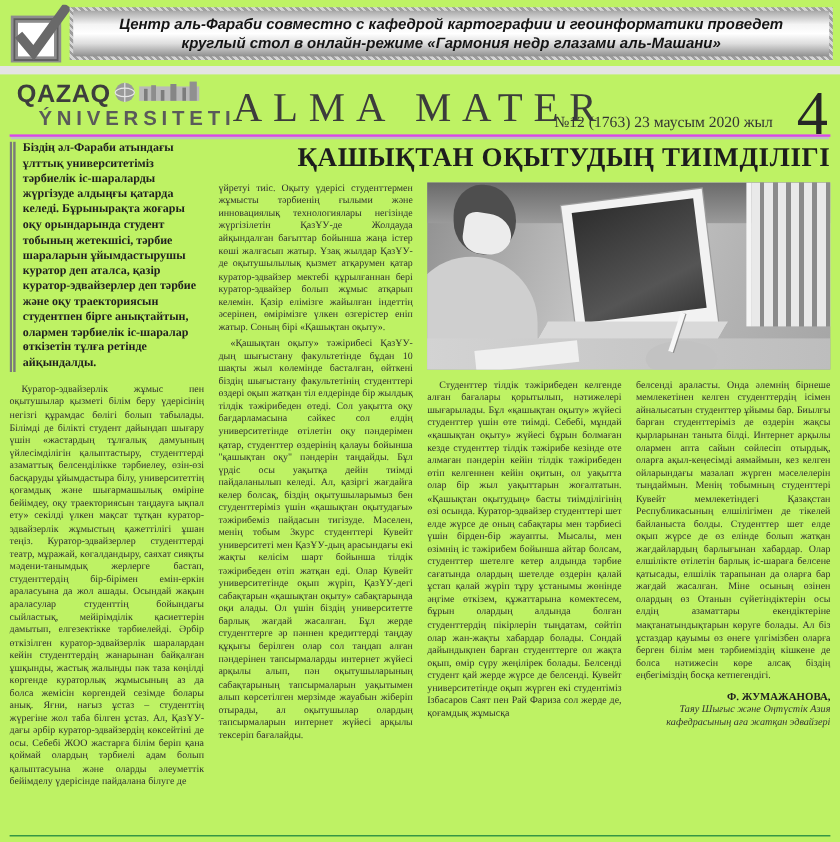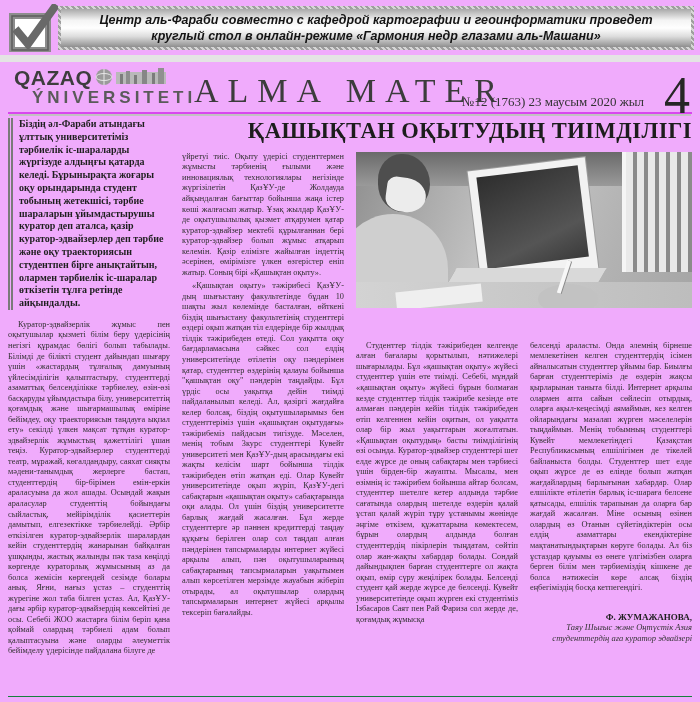--- a/index.html
+++ b/index.html
@@ -1,16 +1,16 @@
 <!DOCTYPE html>
 <html><head>
 <meta charset="utf-8">
 <style>
   html,body{margin:0;padding:0;background:#fff;}
-  .page{position:relative;width:700px;height:702px;background:#f0abfc;overflow:hidden;
+  .page{position:relative;width:700px;height:702px;background:#bef264;overflow:hidden;
         font-family:"Liberation Serif", serif;color:#2b2b2b;}
 
   
   .top-strip{position:absolute;left:0;top:4px;width:700px;height:48px;}
   .check-icon{position:absolute;left:6px;top:0px;width:56px;height:48px;}
   .banner-bar{position:absolute;left:58px;top:2px;width:636px;height:44px;
       background:repeating-linear-gradient(45deg,#9e9e9e 0 2px,#d6d6d6 2px 4px);
       padding:3px;box-sizing:border-box;}
   .banner-inner{width:100%;height:100%;
       background:linear-gradient(180deg,#a8a8a8 0%,#f4f4f4 30%,#ffffff 50%,#dddddd 72%,#8f8f8f 100%);
@@ -37,21 +37,21 @@
       color:#262626;font-weight:normal;}
 
   
   .content{position:absolute;left:8px;top:118px;width:684px;height:578px;
       border-bottom:1px solid #15803d;display:flex;gap:12px;}
   .col{width:162px;flex:0 0 162px;overflow:hidden;}
   .rightzone{flex:1;display:flex;flex-direction:column;align-items:flex-end;}
   .headline{font-size:22.5px;font-weight:bold;letter-spacing:.5px;color:#1d1d1d;
       text-align:center;margin:0 0 8px 0;line-height:1.15;}
   .rz-row{display:flex;gap:12px;flex:1;}
-  .rightwrap{width:336px;flex:0 0 336px;display:flex;flex-direction:column;gap:25px;}
+  .rightwrap{width:336px;flex:0 0 336px;display:flex;flex-direction:column;}
   .cols34{display:flex;gap:12px;flex:1;}
 
   .lead{font-size:10px;font-weight:bold;line-height:1.28;color:#1f1f1f;
       border-left:5px double #7a7a7a;padding-left:6px;margin-bottom:10px;text-align:left;}
   .bodytext p{font-size:8.3px;line-height:1.27;text-align:justify;margin:0 0 3px 0;color:#303030;}
   .bodytext p.indent{text-indent:10px;}
 
   
   .photo{position:relative;width:336px;height:156px;margin-bottom:8px;overflow:hidden;
       background:linear-gradient(110deg,#8f8f8f 0%,#c7c7c7 45%,#b2b2b2 75%,#a5a5a5 100%);}
@@ -75,21 +75,21 @@
   .ph-desk{position:absolute;left:0;bottom:0;width:100%;height:26px;
       background:linear-gradient(90deg,#d3d3d3,#bdbdbd);}
   .ph-paper{position:absolute;left:40px;bottom:2px;width:86px;height:18px;background:#efefef;
       transform:rotate(-6deg);}
   .ph-hand{position:absolute;left:182px;bottom:-6px;width:60px;height:30px;border-radius:50%;
       background:#c2c2c2;}
   .ph-pen{position:absolute;left:206px;bottom:14px;width:4px;height:34px;background:#f7f7f7;
       transform:rotate(18deg);box-shadow:1px 0 0 #8a8a8a;}
 
   
-  .author{margin-top:18px;text-align:right;}
+  .author{margin-top:6px;text-align:right;}
   .author-name{font-size:9px;font-weight:bold;color:#1e1e1e;}
   .author-title{font-size:8.5px;font-style:italic;color:#333;line-height:1.3;}
 </style>
 </head>
 <body>
 
 <div class="page">
 
   <div class="top-strip">
     <div class="check-icon">
@@ -169,21 +169,21 @@
           <div class="cols34">
 
             <div class="col bodytext">
               <p class="indent">Студенттер тілдік тәжірибеден келгенде алған бағалары қорытылып, нәтижелері шығарылады. Бұл «қашықтан оқыту» жүйесі студенттер үшін өте тиімді. Себебі, мұндай «қашықтан оқыту» жүйесі бұрын болмаған кезде студенттер тілдік тәжірибе кезінде өте алмаған пәндерін кейін тілдік тәжірибеден өтіп келгеннен кейін оқитын, ол уақытта олар бір жыл уақыттарын жоғалтатын. «Қашықтан оқытудың» басты тиімділігінің өзі осында. Куратор-эдвайзер студенттері шет елде жүрсе де оның сабақтары мен тәрбиесі үшін бірден-бір жауапты. Мысалы, мен өзімнің іс тәжірибем бойынша айтар болсам, студенттер шетелге кетер алдында тәрбие сағатында олардың шетелде өздерін қалай ұстап қалай жүріп тұру ұстанымы жөнінде әңгіме өткізем, құжаттарына көмектесем, бұрын олардың алдында болған студенттердің пікірлерін тыңдатам, сөйтіп олар жан-жақты хабардар болады. Сондай дайындықпен барған студенттерге ол жақта оқып, өмір сүру жеңілірек болады. Белсенді студент қай жерде жүрсе де белсенді. Кувейт университетінде оқып жүрген екі студентіміз Ізбасаров Саят пен Рай Фариза сол жерде де, қоғамдық жұмысқа</p>
             </div>
 
             <div class="col bodytext">
               <p>белсенді араласты. Онда әлемнің бірнеше мемлекетінен келген студенттердің ісімен айналысатын студенттер ұйымы бар. Биылғы барған студенттеріміз де өздерін жақсы қырларынан таныта білді. Интернет арқылы олармен апта сайын сөйлесіп отырдық, оларға ақыл-кеңесімді аямаймын, кез келген ойларындағы мазалап жүрген мәселелерін тыңдаймын. Менің тобымның студенттері Кувейт мемлекетіндегі Қазақстан Республикасының елшілігімен де тікелей байланыста болды. Студенттер шет елде оқып жүрсе де өз елінде болып жатқан жағдайлардың барлығынан хабардар. Олар елшілікте өтілетін барлық іс-шараға белсене қатысады, елшілік тарапынан да оларға бар жағдай жасалған. Міне осының өзінен олардың өз Отанын сүйетіндіктерін осы елдің азаматтары екендіктеріне мақтанатындықтарын көруге болады. Ал біз ұстаздар қауымы өз өнеге үлгімізбен оларға берген білім мен тәрбиеміздің кішкене де болса нәтижесін көре алсақ біздің еңбегіміздің босқа кетпегендігі.</p>
               <div class="author">
                 <div class="author-name">Ф. ЖУМАЖАНОВА,</div>
-                <div class="author-title">Таяу Шығыс және Оңтүстік Азия студенттердің  аға куратор эдвайзері</div>
+                <div class="author-title">Таяу Шығыс және Оңтүстік Азия кафедрасының  аға жатқан эдвайзері</div>
               </div>
             </div>
           </div>
         </div>
 
       </div>
     </div>
   </div>
 
 </div>

